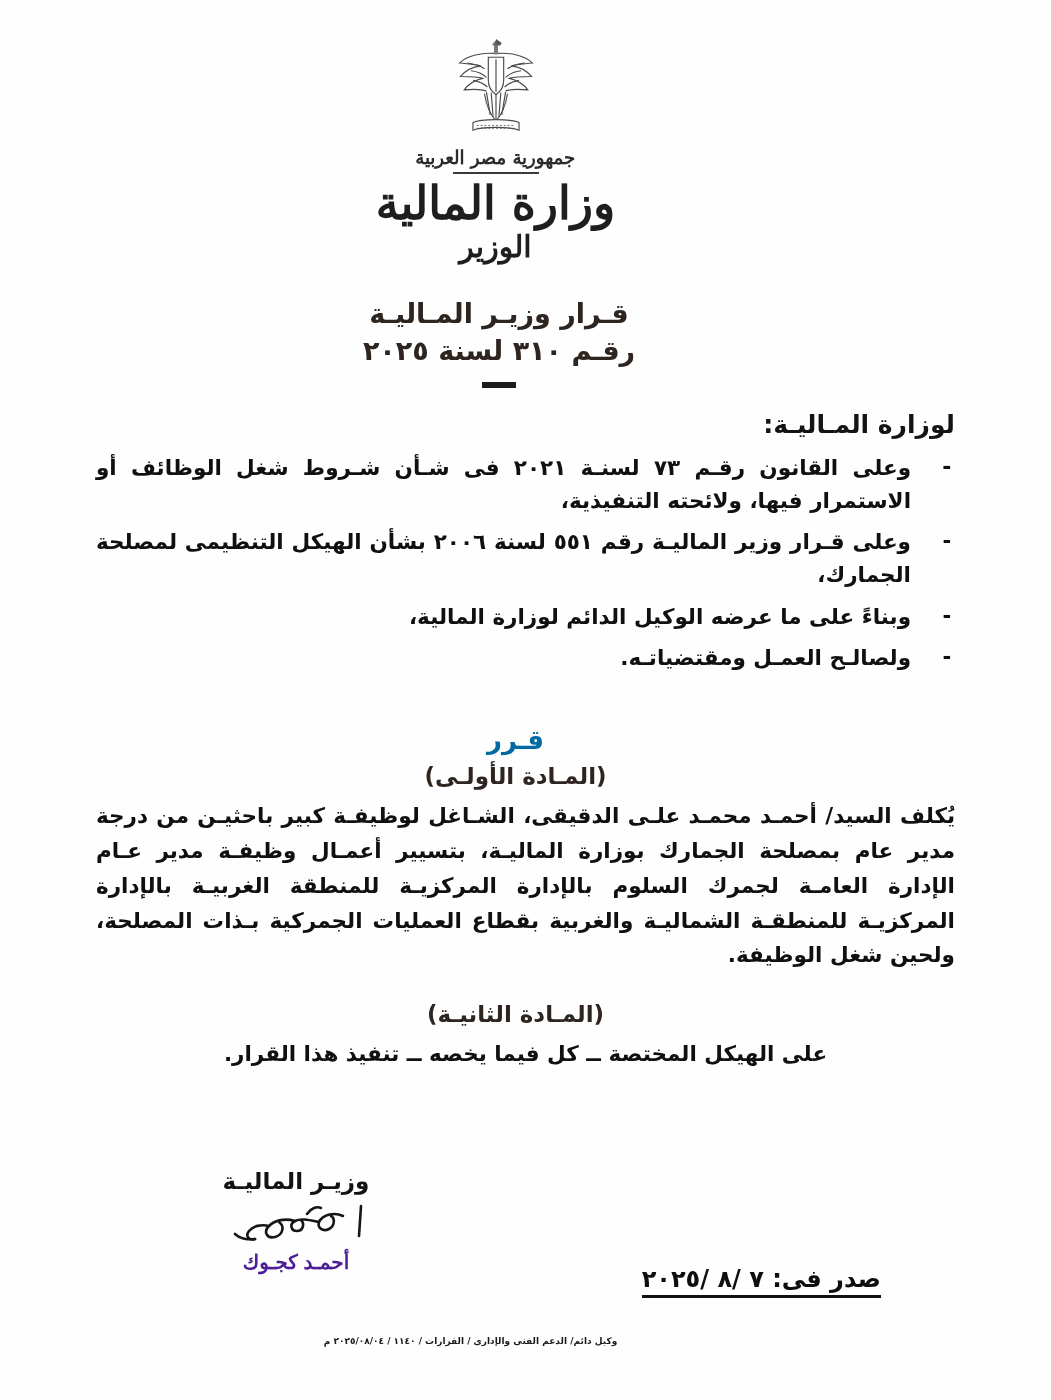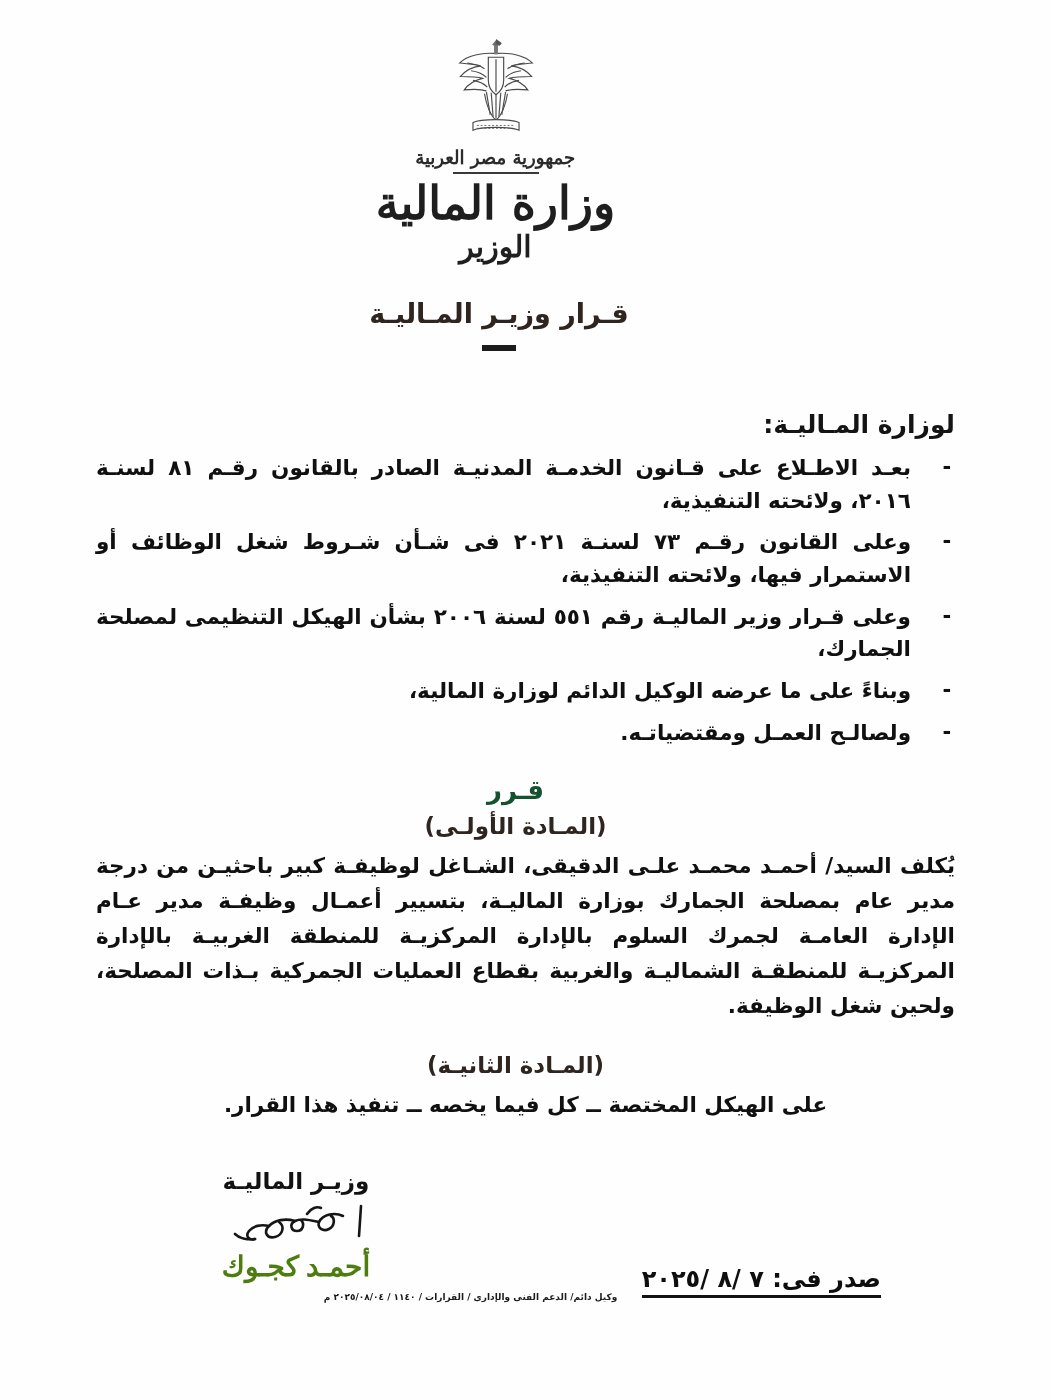--- a/index.html
+++ b/index.html
@@ -132,25 +132,25 @@
   }
   ul.clauses li .bullet-dash {
     position: absolute;
     right: 4px;
     top: 0;
     font-weight: 700;
     font-size: 21px;
   }
 
   .decided-word {
-    margin-top: 26px;
+    margin-top: 50px;
     text-align: center;
     font-size: 26px;
     font-weight: 700;
-    color: #14532d;
+    color: #0369a1;
     letter-spacing: 2px;
     font-family: "DejaVu Sans", sans-serif;
     padding-right: 20px;
   }
   .article-heading {
     margin-top: 8px;
     text-align: center;
     font-size: 23px;
     font-weight: 700;
     color: #2e2420;
@@ -193,43 +193,43 @@
     letter-spacing: -0.3px;
   }
   .sig-mark {
     height: 56px;
     display: flex;
     align-items: center;
     justify-content: center;
   }
   .sig-mark svg { display:block; }
   .sig-name {
-    font-size: 28px;
-    font-weight: 700;
-    color: #4d7c0f;
-    font-family: Liberation Serif, serif;
+    font-size: 20px;
+    font-weight: 700;
+    color: #4c1d95;
+    font-family: Liberation Sans, sans-serif;
     letter-spacing: -0.3px;
   }
 
   .issue-date {
     position: absolute;
     top: 1265px;
     right: 170px;
     font-size: 24px;
     font-weight: 700;
     color: #0e0e0e;
     font-family: "DejaVu Sans", sans-serif;
     border-bottom: 3px solid #111;
     padding-bottom: 2px;
     letter-spacing: -0.3px;
   }
 
   .footer-ref {
     position: absolute;
-    top: 1292px;
+    top: 1336px;
     left: 0;
     right: 0;
     text-align: center;
     font-size: 9px;
     font-weight: 700;
     color: #1a1a1a;
     font-family: "DejaVu Sans", sans-serif;
     letter-spacing: -0.2px;
     padding-right: 110px;
   }
@@ -264,31 +264,31 @@
       </g>
     </svg>
     <div class="country-name">جمهورية مصر العربية</div>
     <div class="lh-rule"></div>
     <div class="ministry-name">وزارة المالية</div>
     <div class="minister-word">الوزير</div>
   </div>
 
   <div class="title-block">
     <div class="decree-title">قـرار وزيـر المـاليـة</div>
+    <div class="decree-number">رقـم ٣١٠ لسنة ٢٠٢٥</div>
     <div class="title-dash"></div>
   </div>
 
   <div class="body-area">
 
     <div class="preamble-heading">لوزارة المـاليـة:</div>
 
     <ul class="clauses">
       <li>
         <span class="bullet-dash">-</span>
-        <span>بعـد الاطـلاع على قـانون الخدمـة المدنيـة الصادر بالقانون رقـم ٨١ لسنـة ٢٠١٦، ولائحته التنفيذية،</span>
       </li>
       <li>
         <span class="bullet-dash">-</span>
         <span>وعلى القانون رقـم ٧٣ لسنـة ٢٠٢١ فى شـأن شـروط شغل الوظائف أو الاستمرار فيها، ولائحته التنفيذية،</span>
       </li>
       <li>
         <span class="bullet-dash">-</span>
         <span>وعلى قـرار وزير الماليـة رقم ٥٥١ لسنة ٢٠٠٦ بشأن الهيكل التنظيمى لمصلحة الجمارك،</span>
       </li>
       <li>

